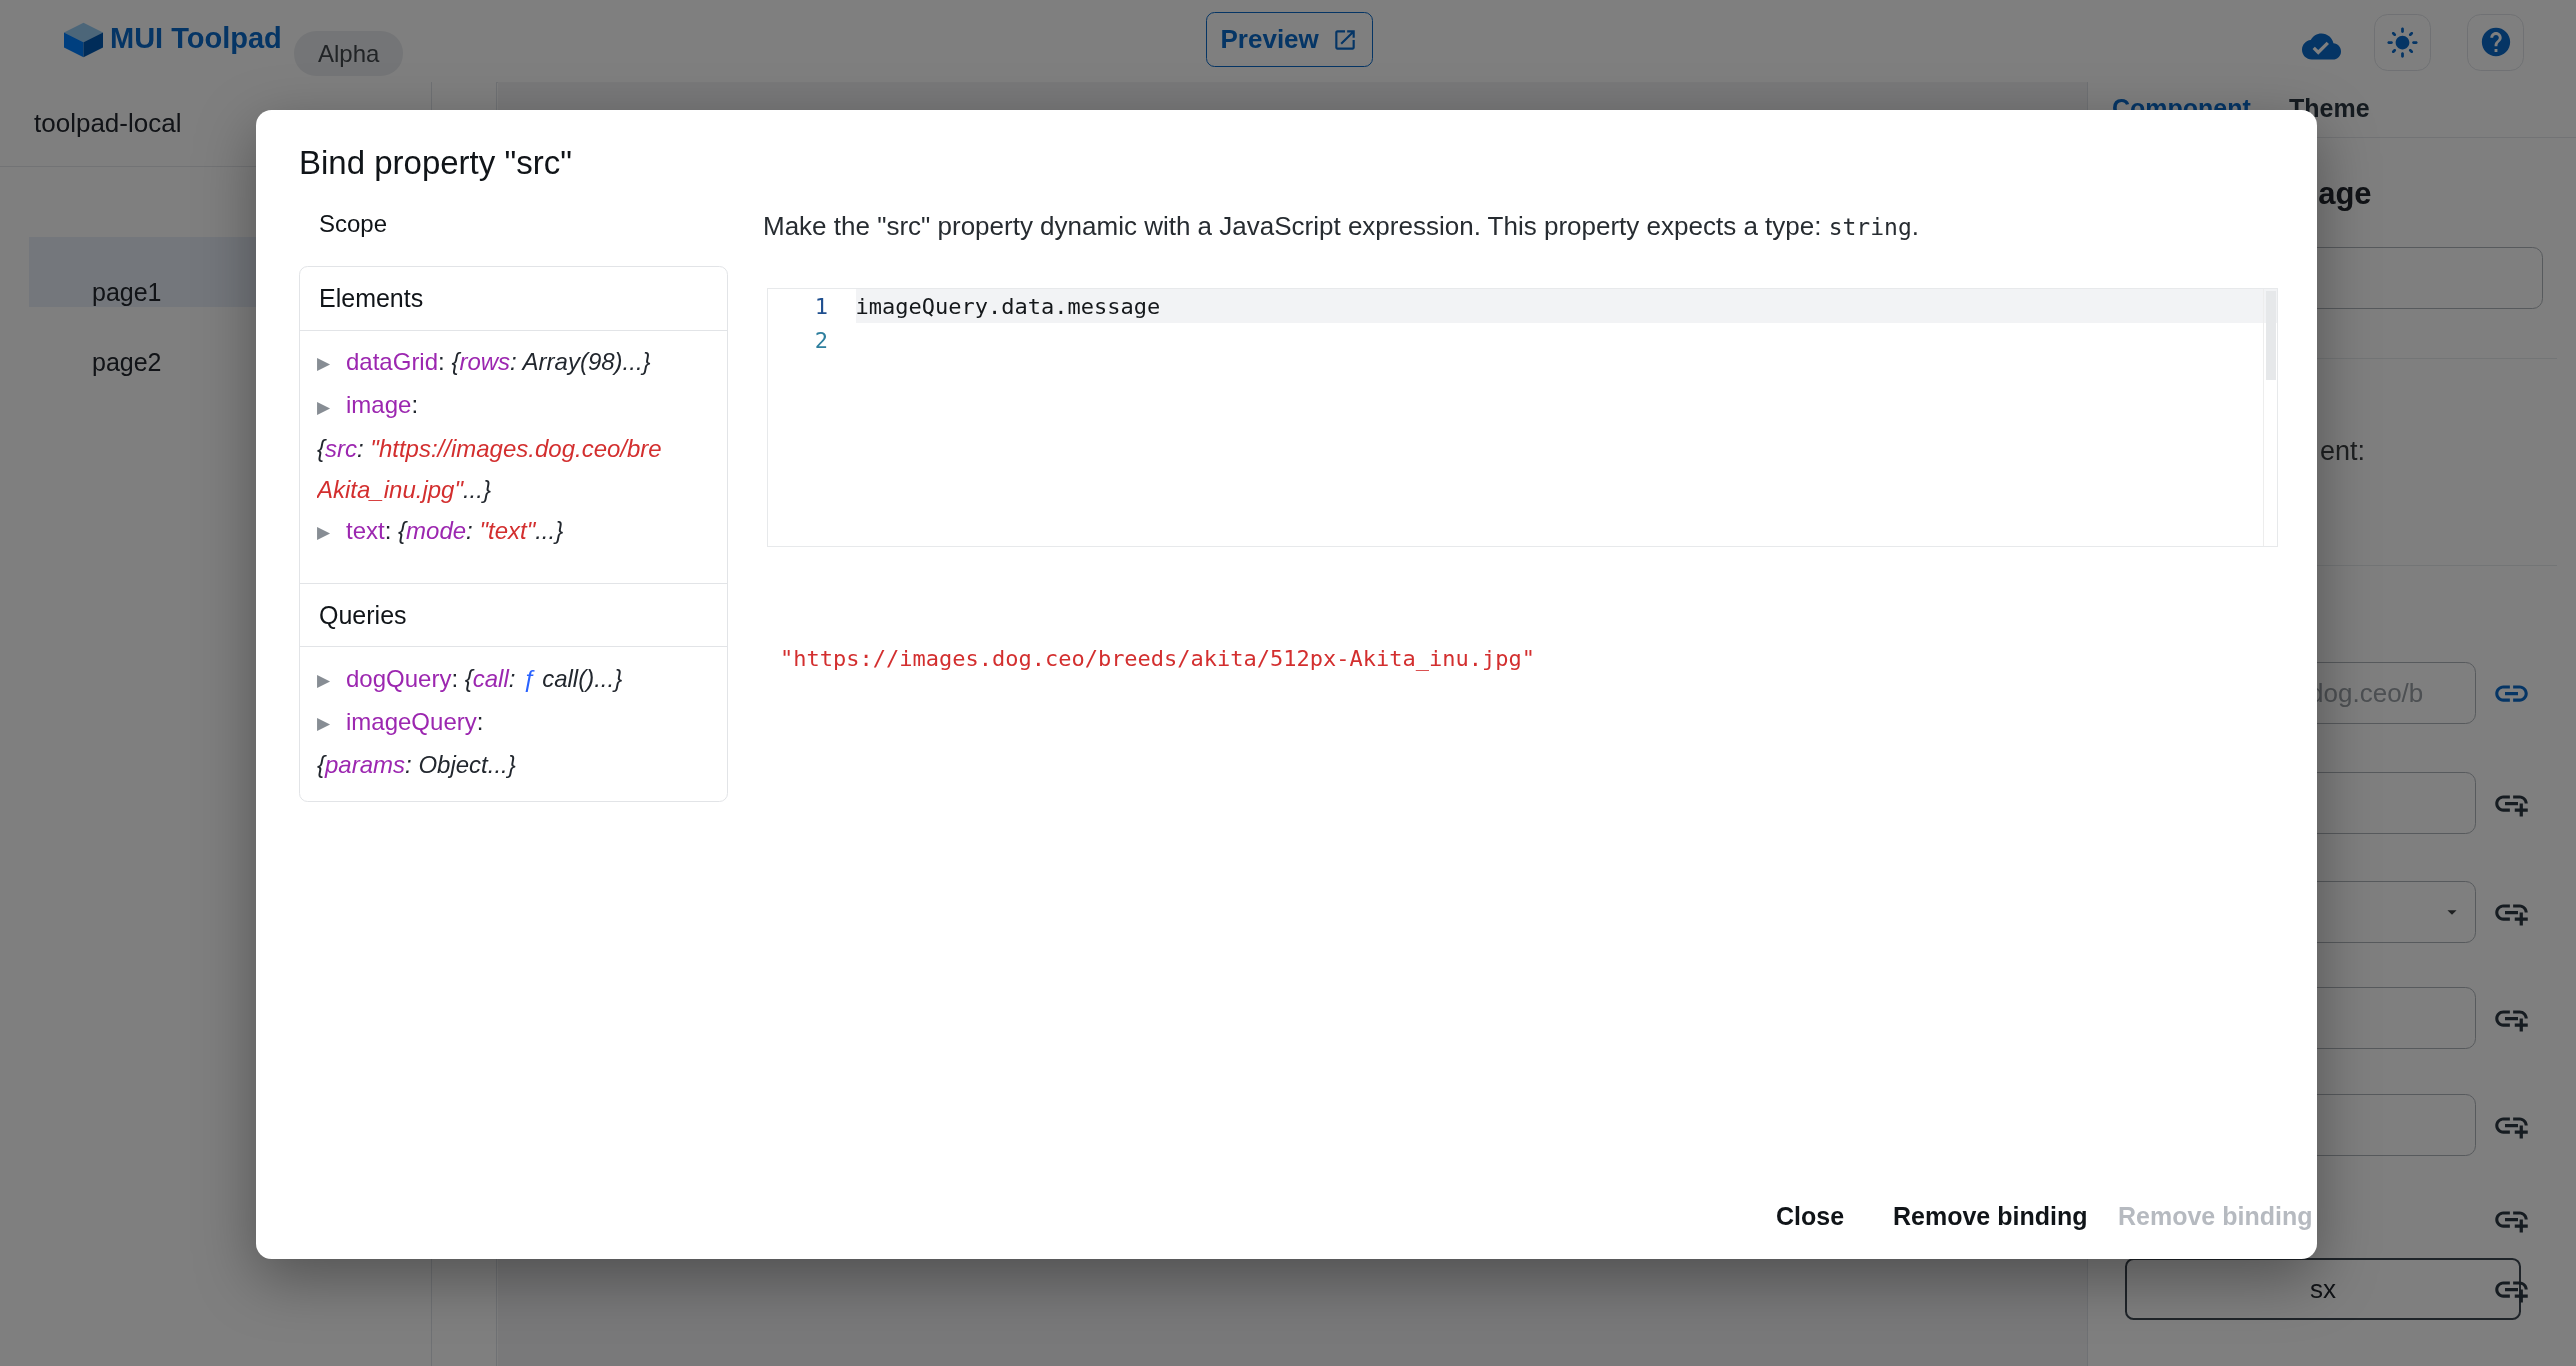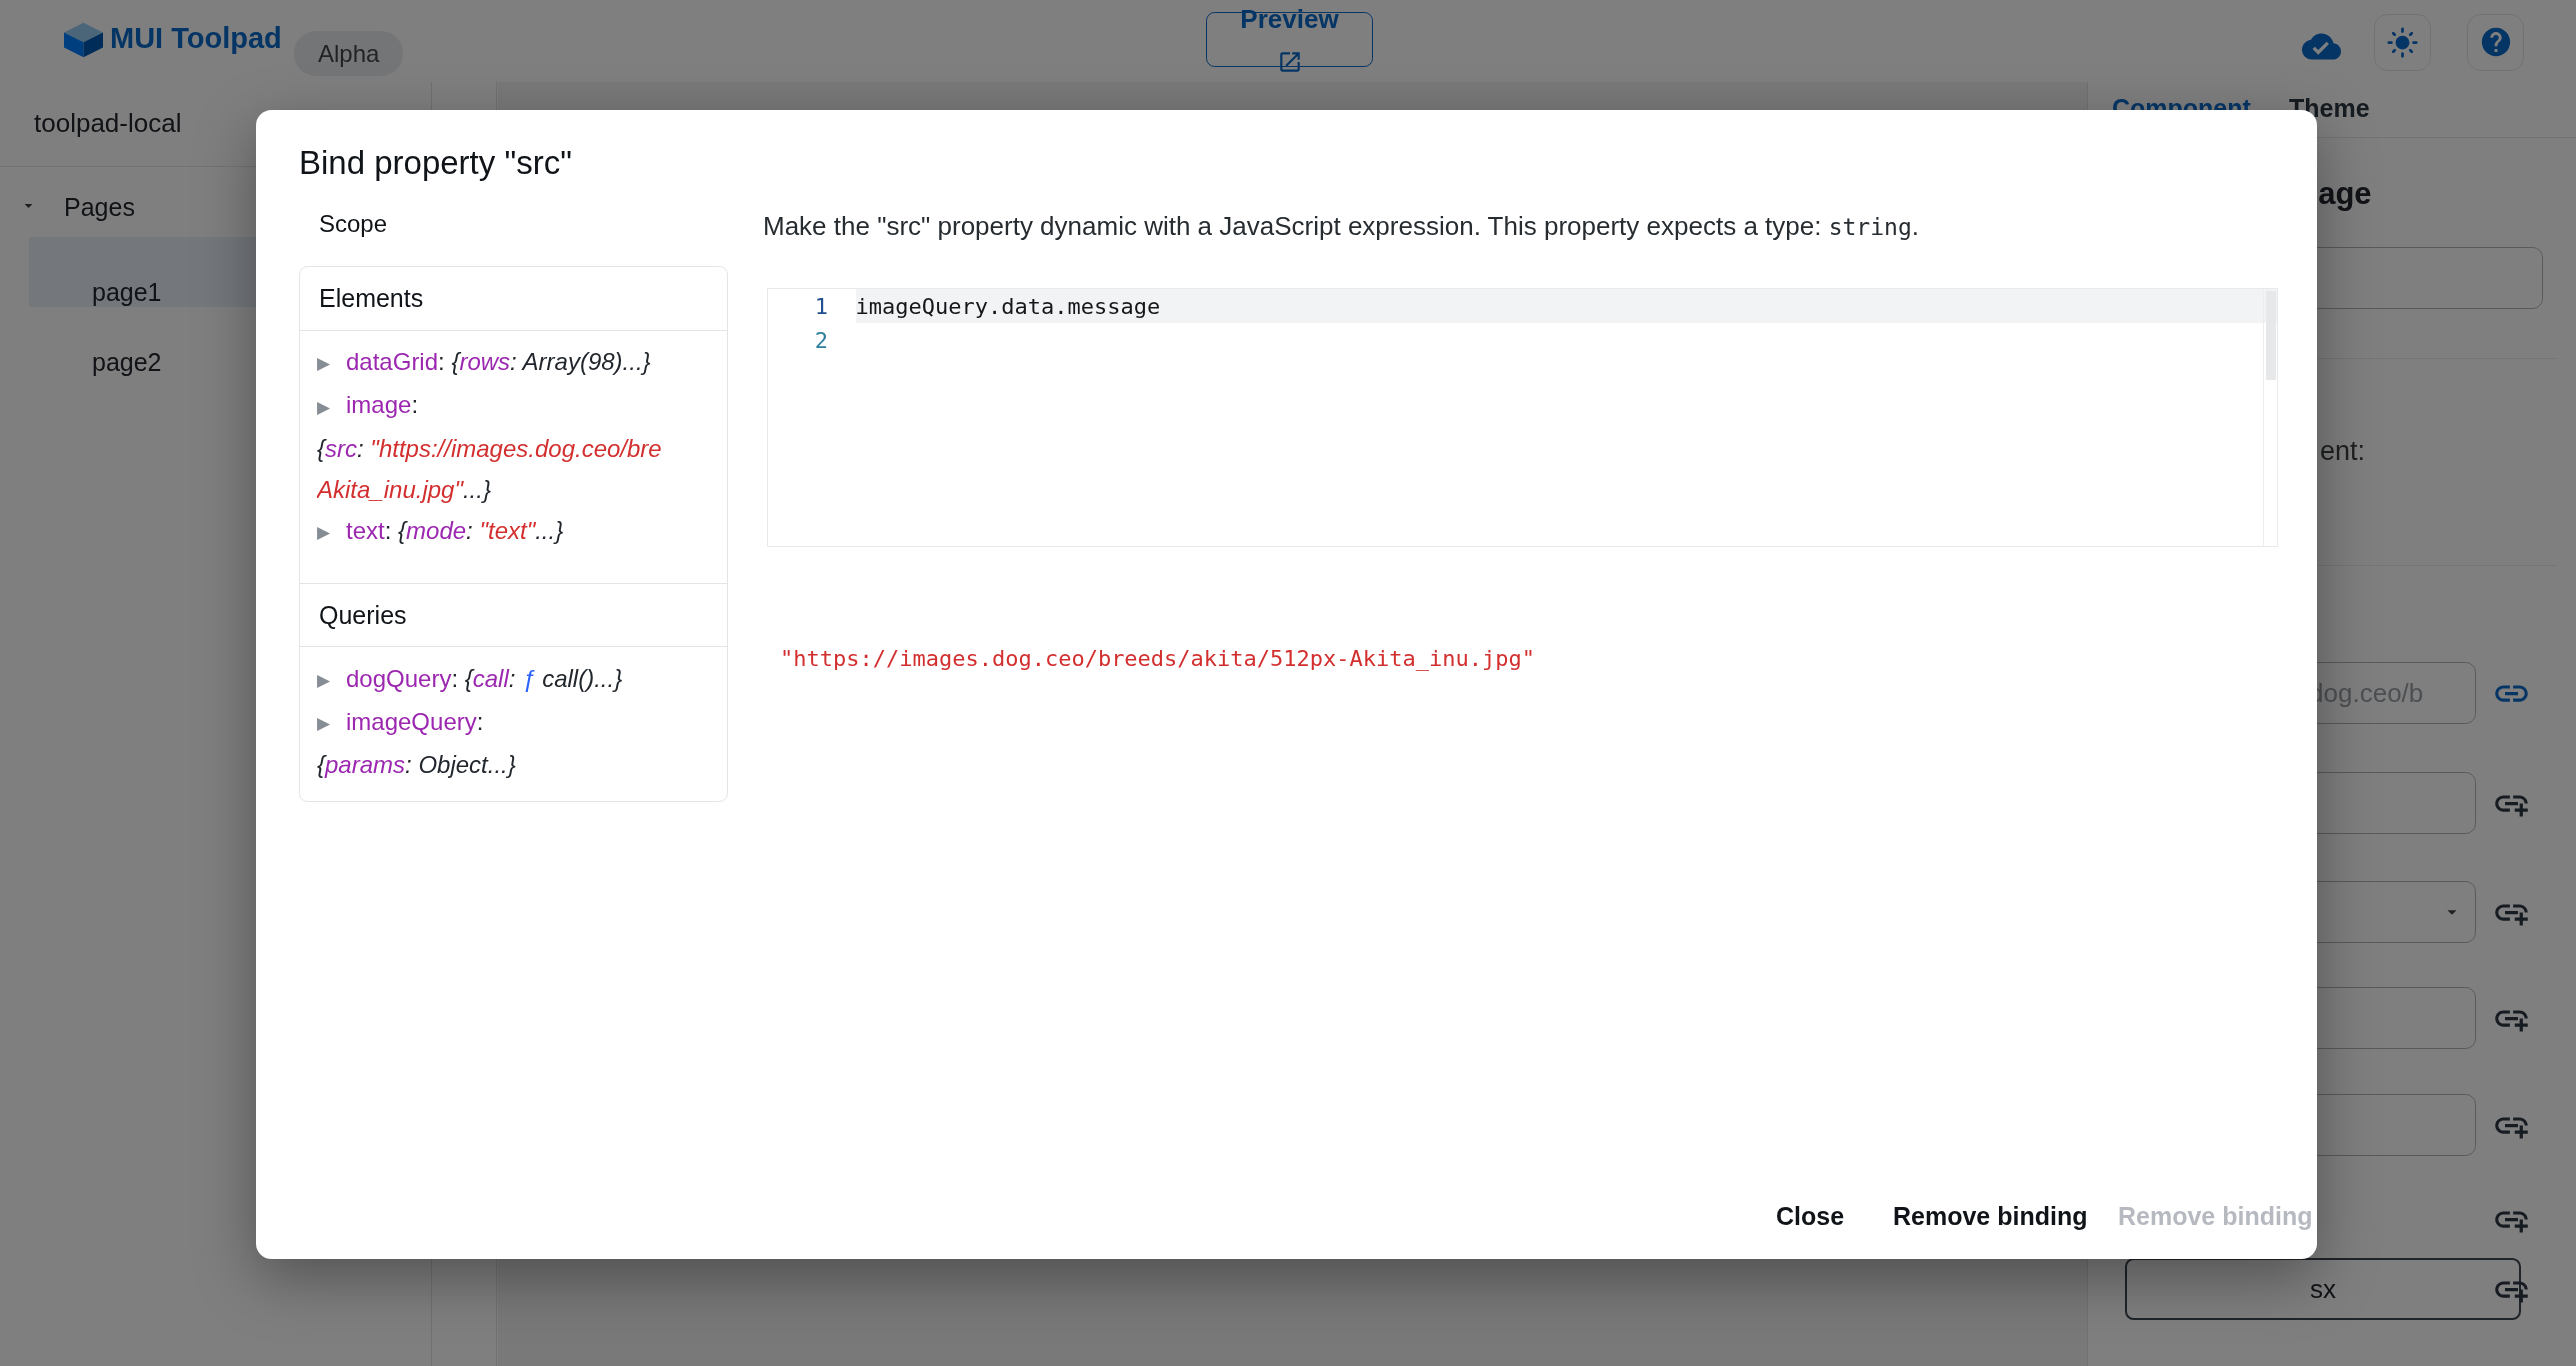--- a/index.html
+++ b/index.html
@@ -6,21 +6,21 @@
   #root{position:relative;width:2576px;height:1367px;overflow:hidden;
         font-family:"Liberation Sans","DejaVu Sans",sans-serif;color:#22272e;background:#fff;}
   .abs{position:absolute;}
 
   
   .header{position:absolute;left:0;top:0;width:2243px;height:82px;background:#fff;border-bottom:1.7px solid #e4e7eb;display:flex;align-items:center;}
   .app-title{position:absolute;left:110px;top:22px;font-size:29px;font-weight:700;color:#0b6bcb;}
   .chip{position:absolute;left:294px;top:31px;height:45px;padding:0 24px;background:#e9ebee;border-radius:22px;
         display:flex;align-items:center;font-size:24px;color:#43484d;}
   .preview-btn{position:absolute;left:1206px;top:12px;width:167px;height:55px;border:1.7px solid #0b6bcb;border-radius:8.6px;
-        display:flex;align-items:center;justify-content:center;gap:13.7px;color:#0b6bcb;font-size:26px;font-weight:600;box-sizing:border-box;background:transparent;flex-direction:column;}
+        display:flex;align-items:center;justify-content:center;gap:13.7px;color:#0b6bcb;font-size:26px;font-weight:600;box-sizing:border-box;background:transparent;}
   .icon-btn{position:absolute;width:57px;height:57px;border:1.7px solid #e0e3e8;border-radius:13.7px;box-sizing:border-box;
         display:flex;align-items:center;justify-content:center;color:#0b6bcb;}
 
   .sidebar{position:absolute;left:0;top:82px;width:432px;height:1285px;background:#fff;border-right:0.9px solid #dfe3e8;box-sizing:border-box;}
   .project-name{position:absolute;left:34px;top:26px;font-size:26px;color:#22272e;}
   .sidebar-divider{position:absolute;left:0;top:84px;width:432px;height:0.9px;background:#e4e7eb;}
   .pages-row{position:absolute;left:0;top:101px;width:432px;height:48px;display:flex;align-items:center;}
   .pages-caret{margin-left:19px;color:#3c4043;}
   .pages-label{margin-left:26px;font-size:25px;color:#22272e;}
   .page-item{position:absolute;left:29px;width:403px;height:70px;display:flex;align-items:flex-end;font-size:25px;color:#22272e;}
@@ -132,28 +132,20 @@
         <svg width="34" height="34" viewBox="0 0 24 24" fill="#0b6bcb">
             <path d="M12 2C6.48 2 2 6.48 2 12s4.48 10 10 10 10-4.48 10-10S17.52 2 12 2zm1 17h-2v-2h2v2zm2.07-7.75l-.9.92C13.45 12.9 13 13.5 13 15h-2v-.5c0-1.1.45-2.1 1.17-2.83l1.24-1.26c.37-.36.59-.86.59-1.41 0-1.1-.9-2-2-2s-2 .9-2 2H8c0-2.21 1.79-4 4-4s4 1.79 4 4c0 .88-.36 1.68-.93 2.25z"></path>
           </svg>
       </span>
     </button>
   </div>
 
   <div class="sidebar">
     <span class="project-name">toolpad-local</span>
     <div class="sidebar-divider"></div>
-    <div class="pages-row">
-      <span class="pages-caret">
-        <svg width="19" height="19" viewBox="0 0 24 24" fill="#3c4043">
-            <path d="M7 10l5 5 5-5z"></path>
-          </svg>
-      </span>
-      <span class="pages-label">Pages</span>
-    </div>
     <div class="page-item selected" style="top:155px;">
       <span class="pg">page1</span>
     </div>
     <div class="page-item" style="top:225px;">
       <span class="pg">page2</span>
     </div>
   </div>
 
   <div class="strip"></div>
   <div class="canvas"></div>

